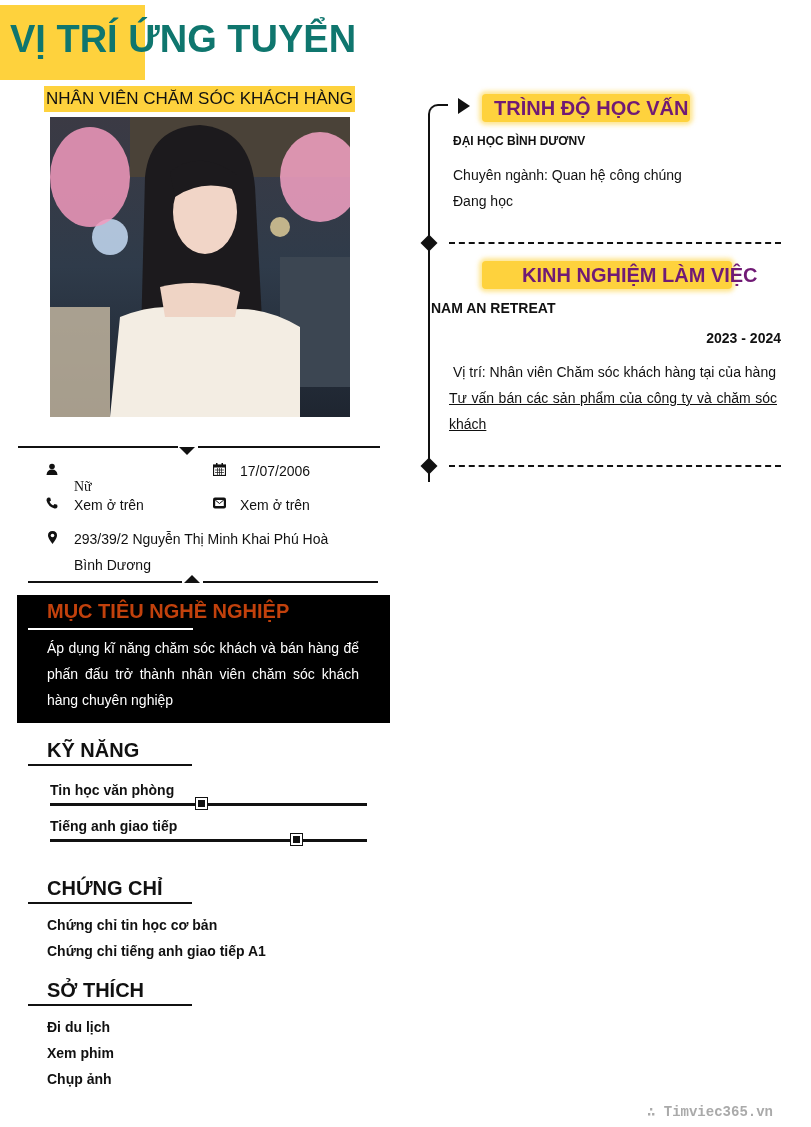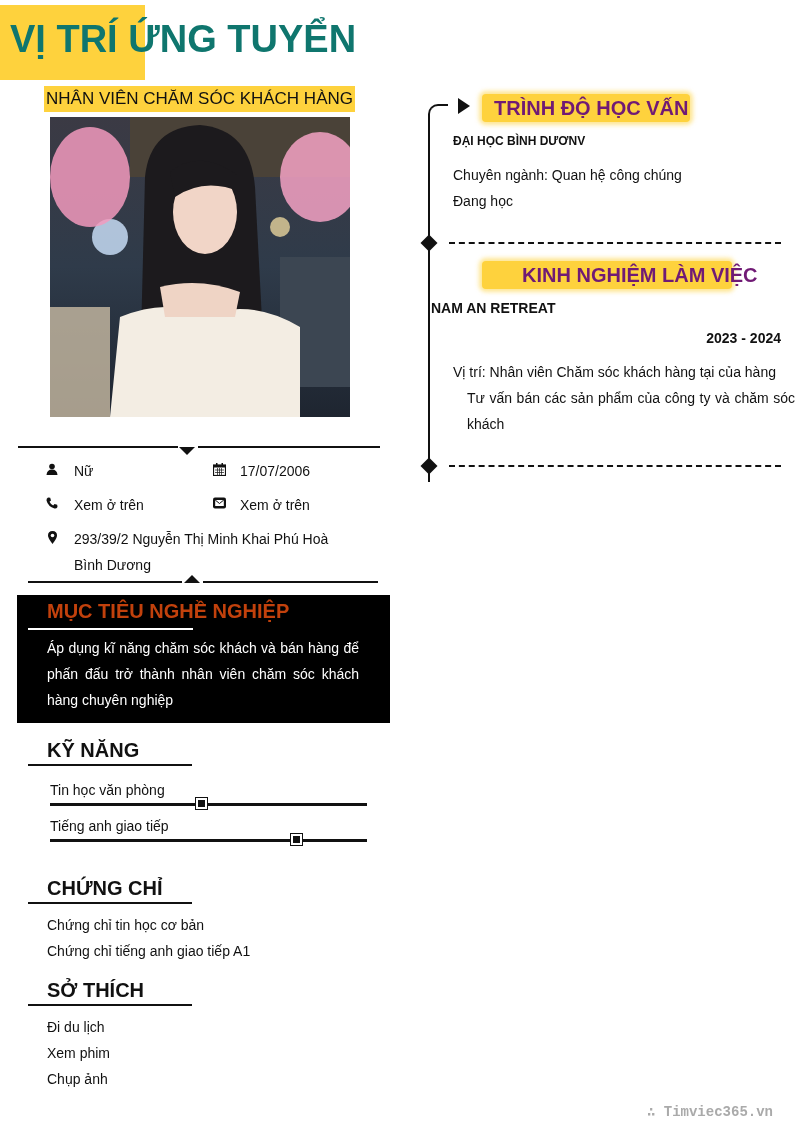--- a/index.html
+++ b/index.html
@@ -26,21 +26,21 @@
   .info-text { font-size: 14px; line-height: 18px; color: #111; white-space: nowrap; }
 
   
   .goal-box { left: 17px; top: 595px; width: 373px; height: 128px; background: #000; }
   .goal-title { left: 47px; top: 600px; font-size: 20px; font-weight: bold; color: #c2410c; white-space: nowrap; }
   .goal-line { left: 28px; top: 628px; width: 165px; height: 2px; background: #fff; }
   .goal-text { left: 47px; top: 635px; width: 312px; font-size: 14px; line-height: 26px; color: #fff; text-align: justify; }
 
   .sec-title { font-size: 20px; font-weight: bold; color: #111; white-space: nowrap; }
   .sec-line { width: 164px; height: 2px; background: #111; }
-  .item-text { font-size: 14px; line-height: 18px; color: #111; white-space: nowrap; }
+  .item-text { font-size: 14px; line-height: 18px; color: #111; white-space: nowrap; font-weight: bold; }
 
   .track { height: 3px; background: #111; }
   .thumb { width: 11px; height: 11px; background: #111; border: 2px solid #fff; outline: 1px solid #111; }
 
   
   .timeline-v { left: 428px; top: 117px; width: 2px; height: 365px; background: #111; }
   .timeline-curve { left: 428px; top: 104px; width: 20px; height: 16px; border-top: 2px solid #111; border-left: 2px solid #111; border-top-left-radius: 10px; }
   .arrow-head { left: 458px; top: 98px; width: 0; height: 0; border-top: 8px solid transparent; border-bottom: 8px solid transparent; border-left: 12px solid #111; }
   .diamond { width: 12px; height: 12px; background: #111; transform: rotate(45deg); }
   .dash { height: 0; border-top: 2px dashed #111; }
@@ -87,21 +87,21 @@
 <div class="abs hline" style="left:18px;top:446px;width:160px;"></div>
 <div class="abs tri-down" style="left:179px;top:447px;"></div>
 <div class="abs hline" style="left:198px;top:446px;width:182px;"></div>
 
 <div class="abs info-icon" style="left:45px;top:462px;">
   <svg width="12" height="12" viewBox="0 0 12 12">
       <circle cx="6" cy="3.5" r="2.8" fill="#111"></circle>
       <path d="M0.5 12 Q1 6.5 6 6.5 Q11 6.5 11.5 12 Z" fill="#111"></path>
     </svg>
 </div>
-<div class="abs info-text" style="left:74px;top:462px;">Nữ</div>
+<div class="abs info-text" style="left:74px;top:478px;font-family:Liberation Serif, serif;">Nữ</div>
 
 <div class="abs info-icon" style="left:212px;top:462px;">
   <svg width="13" height="13" viewBox="0 0 13 13">
       <rect x="0.5" y="2" width="12" height="10.5" fill="none" stroke="#111" stroke-width="1.2"></rect>
       <rect x="0.5" y="2" width="12" height="2.5" fill="#111"></rect>
       <rect x="3" y="0" width="1.5" height="3" fill="#111"></rect>
       <rect x="8.5" y="0" width="1.5" height="3" fill="#111"></rect>
       <path d="M2 7h9M2 9.5h9M4.5 5v7M6.5 5v7M8.5 5v7" stroke="#111" stroke-width="0.7"></path>
     </svg>
 </div>
@@ -174,18 +174,18 @@
 <div class="abs r-text" style="left:453px;top:188px;">Đang học</div>
 
 <div class="abs diamond" style="left:423px;top:237px;"></div>
 <div class="abs dash" style="left:449px;top:242px;width:332px;"></div>
 
 <div class="abs brush" style="left:482px;top:261px;width:250px;height:28px;"></div>
 <div class="abs r-title" style="left:522px;top:264px;">KINH NGHIỆM LÀM VIỆC</div>
 <div class="abs r-bold" style="left:431px;top:300px;font-size:14px;">NAM AN RETREAT</div>
 <div class="abs r-bold" style="right:30px;top:330px;font-size:14px;">2023 - 2024</div>
 <div class="abs r-text" style="left:453px;top:359px;width:330px;">Vị trí: Nhân viên Chăm sóc khách hàng tại của hàng</div>
-<div class="abs r-text" style="left:467px;top:385px;width:328px;text-align:justify;">Tư vấn bán các sản phẩm của công ty và chăm sóc khách</div>
+<div class="abs r-text" style="left:449px;top:385px;width:328px;text-align:justify;text-decoration:underline;">Tư vấn bán các sản phẩm của công ty và chăm sóc khách</div>
 
 <div class="abs diamond" style="left:423px;top:460px;"></div>
 <div class="abs dash" style="left:449px;top:465px;width:332px;"></div>
 
 <div class="abs watermark">∴ Timviec365.vn</div>
 
 </body></html>

